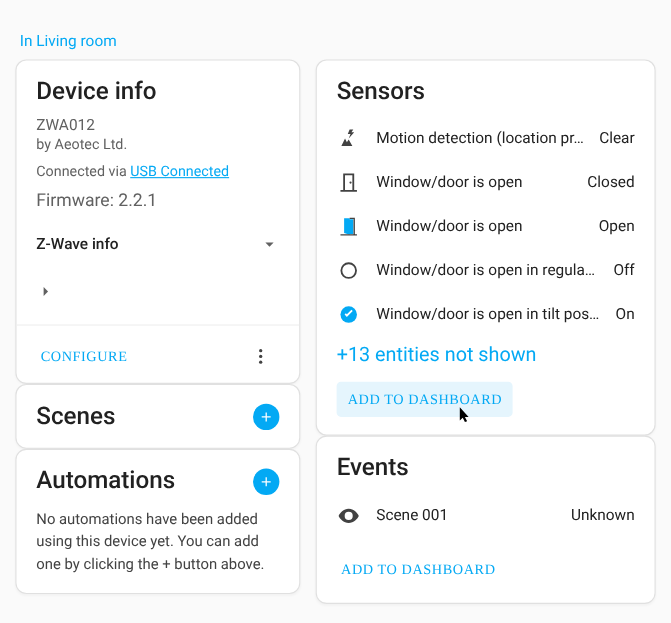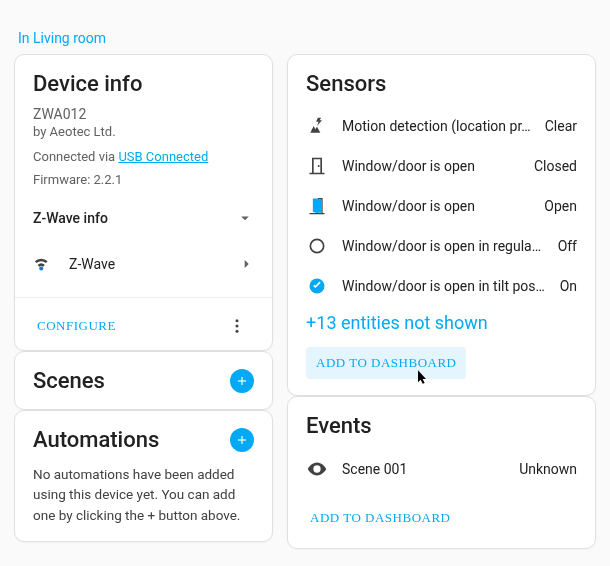--- a/index.html
+++ b/index.html
@@ -36,21 +36,21 @@
   .card h2 {
     font-size: 22px;
     font-weight: 500;
     margin-bottom: 10px;
     color: #212121;
   }
   .device-model { font-size: 14px; color: #616161; margin-top: 4px; }
   .device-mfr { font-size: 13px; color: #616161; margin-top: 2px; }
   .device-conn { font-size: 13px; color: #616161; margin-top: 10px; }
   .device-conn a { color: #03a9f4; text-decoration: underline; }
-  .device-fw { font-size: 13px; color: #616161; margin-top: 8px; }
+  .device-fw { font-size: 16px; color: #616161; margin-top: 8px; }
   .expand-row {
     display: flex;
     justify-content: space-between;
     align-items: center;
     margin-top: 18px;
     padding: 4px 0;
     cursor: pointer;
     font-size: 14px;
     font-weight: 500;
     color: #212121;
@@ -194,29 +194,20 @@
       <div class="expand-row">
         <span>Z-Wave info</span>
         <span class="chev">
           <svg width="18" height="18" viewBox="0 0 24 24">
               <path fill="currentColor" d="M7 10l5 5 5-5z"></path>
             </svg>
         </span>
       </div>
 
       <div class="zwave-row">
-        <div class="zwave-left">
-          <span>
-            <svg width="22" height="22" viewBox="0 0 24 24">
-                <path fill="#424242" d="M2 9a10 10 0 0 1 14 0l-2 2a7 7 0 0 0-10 0zM5 13a6 6 0 0 1 8 0l-2 2a3 3 0 0 0-4 0z"></path>
-                <circle cx="9" cy="17" r="2.2" fill="#1976d2"></circle>
-              </svg>
-          </span>
-          <span class="zwave-label">Z-Wave</span>
-        </div>
         <span class="chev">
           <svg width="16" height="16" viewBox="0 0 24 24">
               <path fill="currentColor" d="M10 6l6 6-6 6V6z"></path>
             </svg>
         </span>
       </div>
 
       <div class="card-actions">
         <button class="btn-flat">CONFIGURE</button>
         <span class="more-btn">

